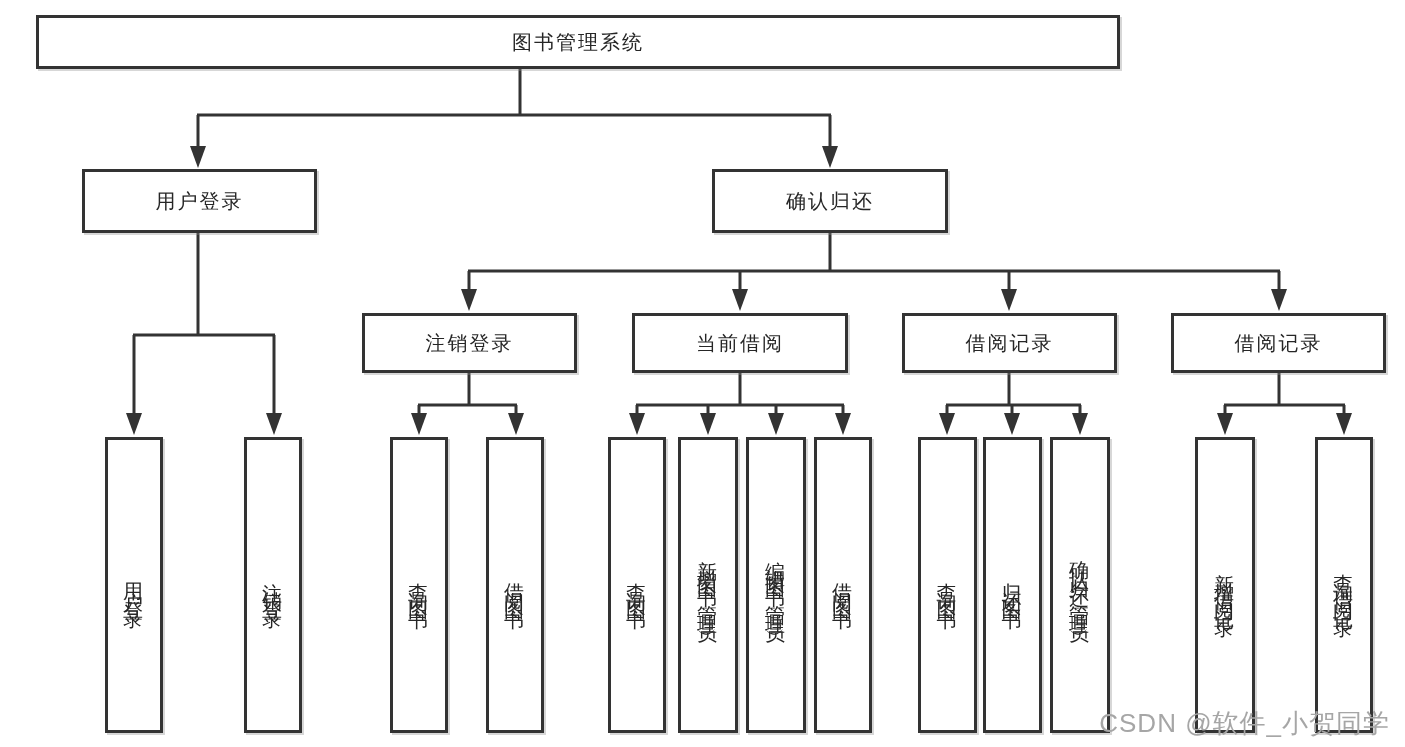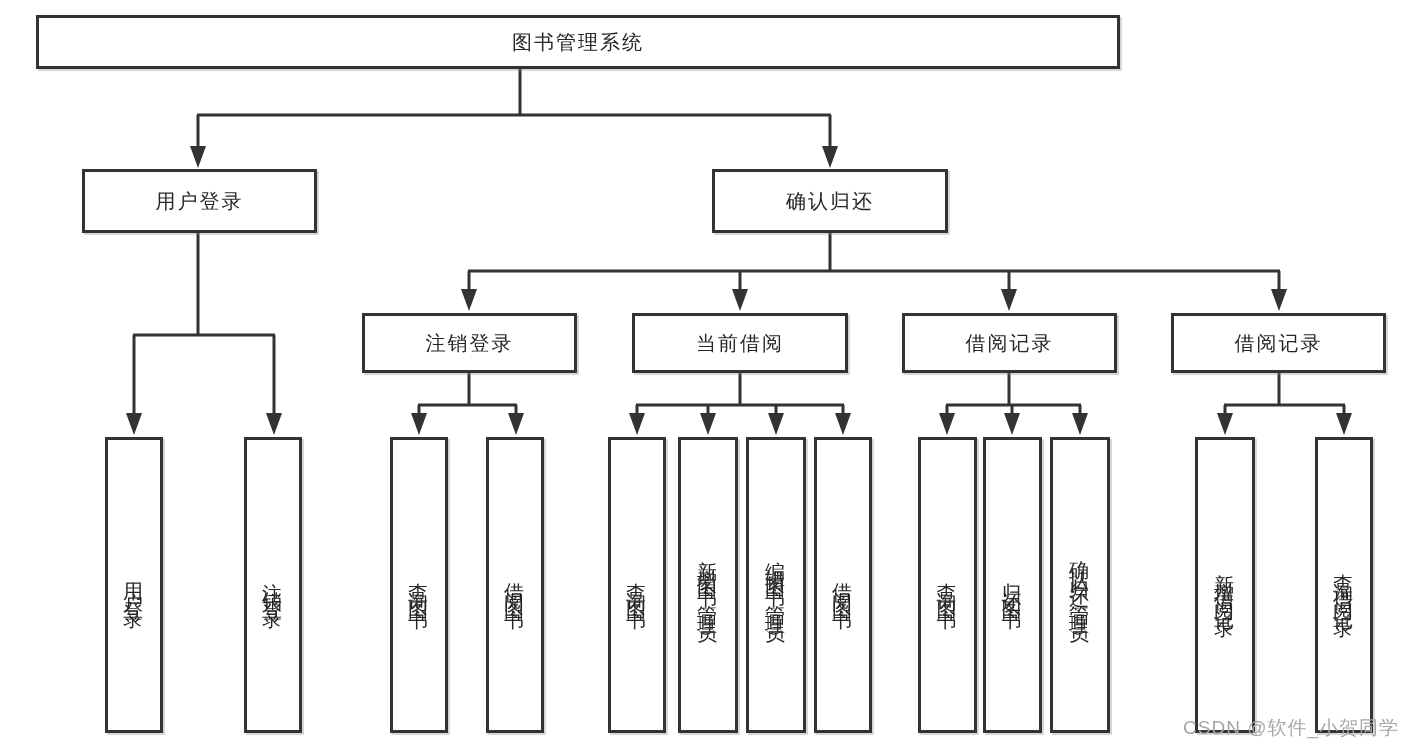--- a/index.html
+++ b/index.html
@@ -38,23 +38,23 @@
   .node > span { white-space: nowrap; }
   .leaf > span {
     writing-mode: vertical-rl;
     text-orientation: mixed;
     letter-spacing: 9px;
     font-size: 20px;
     white-space: nowrap;
   }
   .watermark {
     position: absolute;
-    right: 6px;
+    right: 15px;
     bottom: 6px;
-    font-size: 19px;
+    font-size: 26px;
     letter-spacing: 1px;
     color: var(--watermark);
     margin-left: 16px;
   }
 </style>
 </head>
 <body>
 
 <div class="stage">
 

